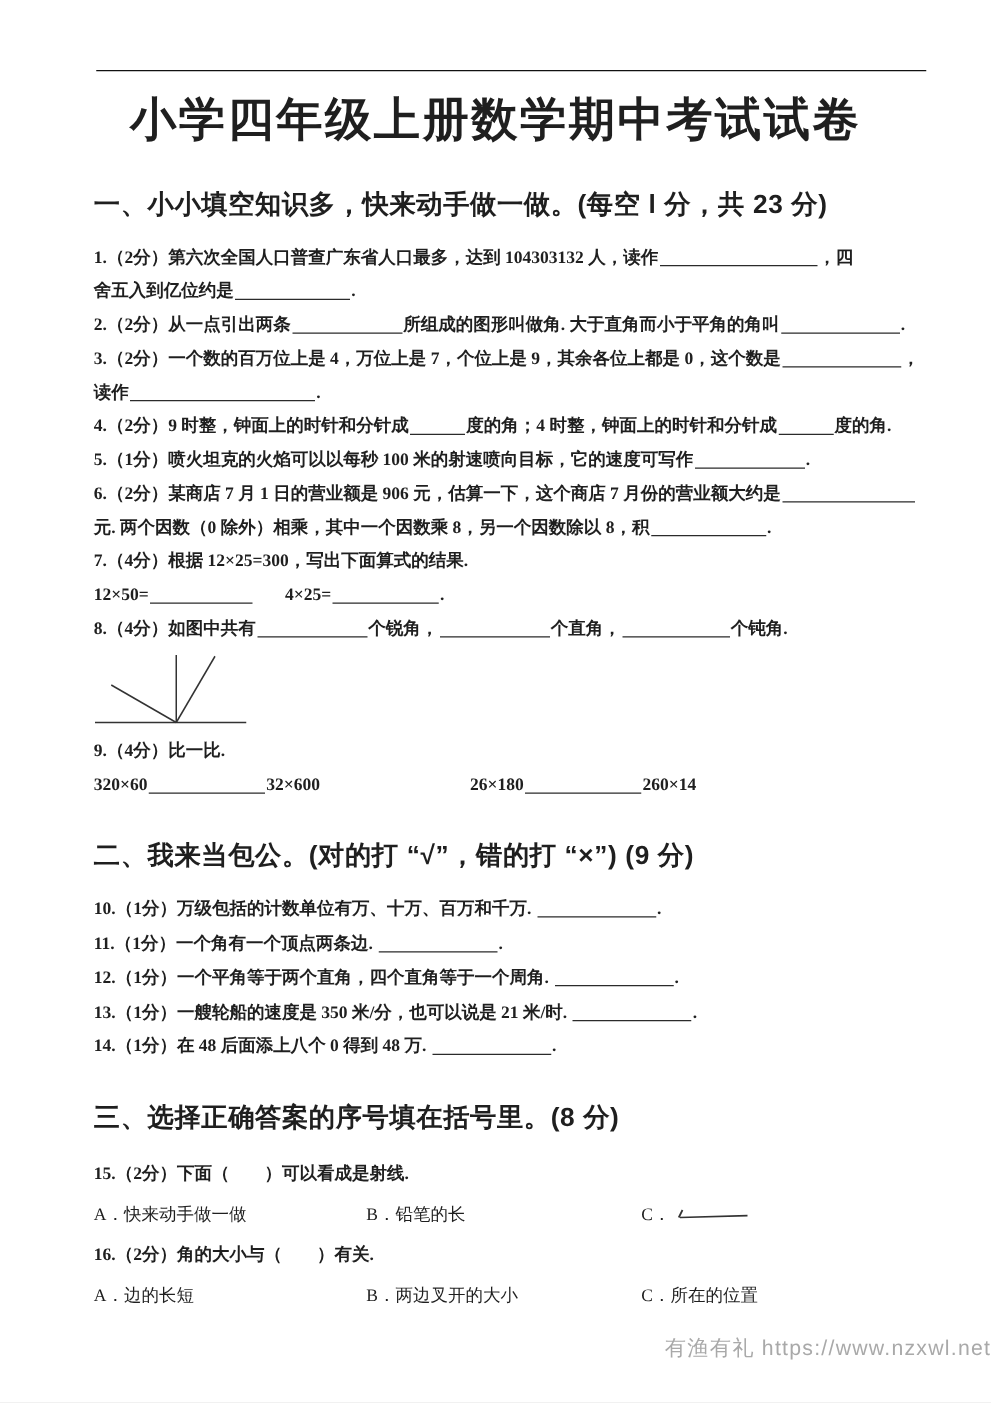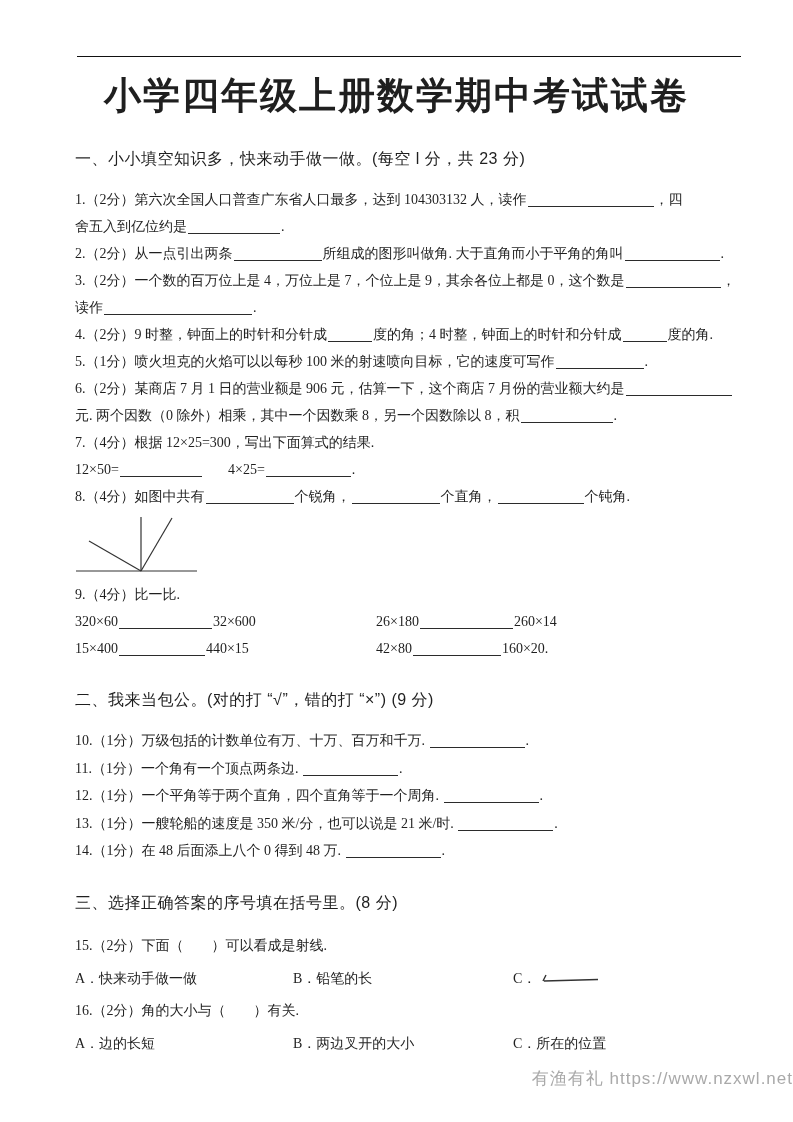--- a/index.html
+++ b/index.html
@@ -22,30 +22,31 @@
     margin: 14px 0 0;
     text-align: center;
     font-size: 37px;
     font-weight: bold;
     letter-spacing: 2px;
     font-family: "Liberation Serif", "DejaVu Serif", serif;
   }
   .content { padding: 0 53px 0 75px; }
   .sec-heading {
     font-family: "Liberation Sans", sans-serif;
-    font-weight: normal;
-    font-size: 16px;
+    font-weight: bold;
+    font-size: 21px;
     margin: 28px 0 16px;
     letter-spacing: 0.5px;
   }
   .q {
     font-size: 14px;
     line-height: 27px;
     margin: 0;
     white-space: nowrap;
+    font-weight: bold;
   }
   .q.tall { line-height: 27.5px; }
   .q.choice { line-height: 32px; }
   .blank {
     display: inline-block;
     height: 14px;
     border-bottom: 1.3px solid #2b2b2b;
     vertical-align: -3px;
     margin: 0 1px;
   }
@@ -111,24 +112,20 @@
         </g>
       </svg>
     </div>
 
     <p class="q">9.（4分）比一比.</p>
 
     <div class="cmp-row">
       <p class="q colL">320×60<span class="blank" style="width: 93px;"></span>32×600</p>
       <p class="q">26×180<span class="blank" style="width: 93px;"></span>260×14</p>
     </div>
-    <div class="cmp-row">
-      <p class="q colL">15×400<span class="blank" style="width: 86px;"></span>440×15</p>
-      <p class="q">42×80<span class="blank" style="width: 88px;"></span>160×20.</p>
-    </div>
 
     <h2 class="sec-heading">二、我来当包公。(对的打 “√”，错的打 “×”) (9 分)</h2>
 
     <p class="q tall">10.（1分）万级包括的计数单位有万、十万、百万和千万. <span class="blank" style="width: 95px;"></span>.</p>
     <p class="q tall">11.（1分）一个角有一个顶点两条边. <span class="blank" style="width: 95px;"></span>.</p>
     <p class="q tall">12.（1分）一个平角等于两个直角，四个直角等于一个周角. <span class="blank" style="width: 95px;"></span>.</p>
     <p class="q tall">13.（1分）一艘轮船的速度是 350 米/分，也可以说是 21 米/时. <span class="blank" style="width: 95px;"></span>.</p>
     <p class="q tall">14.（1分）在 48 后面添上八个 0 得到 48 万. <span class="blank" style="width: 95px;"></span>.</p>
 
     <h2 class="sec-heading">三、选择正确答案的序号填在括号里。(8 分)</h2>

